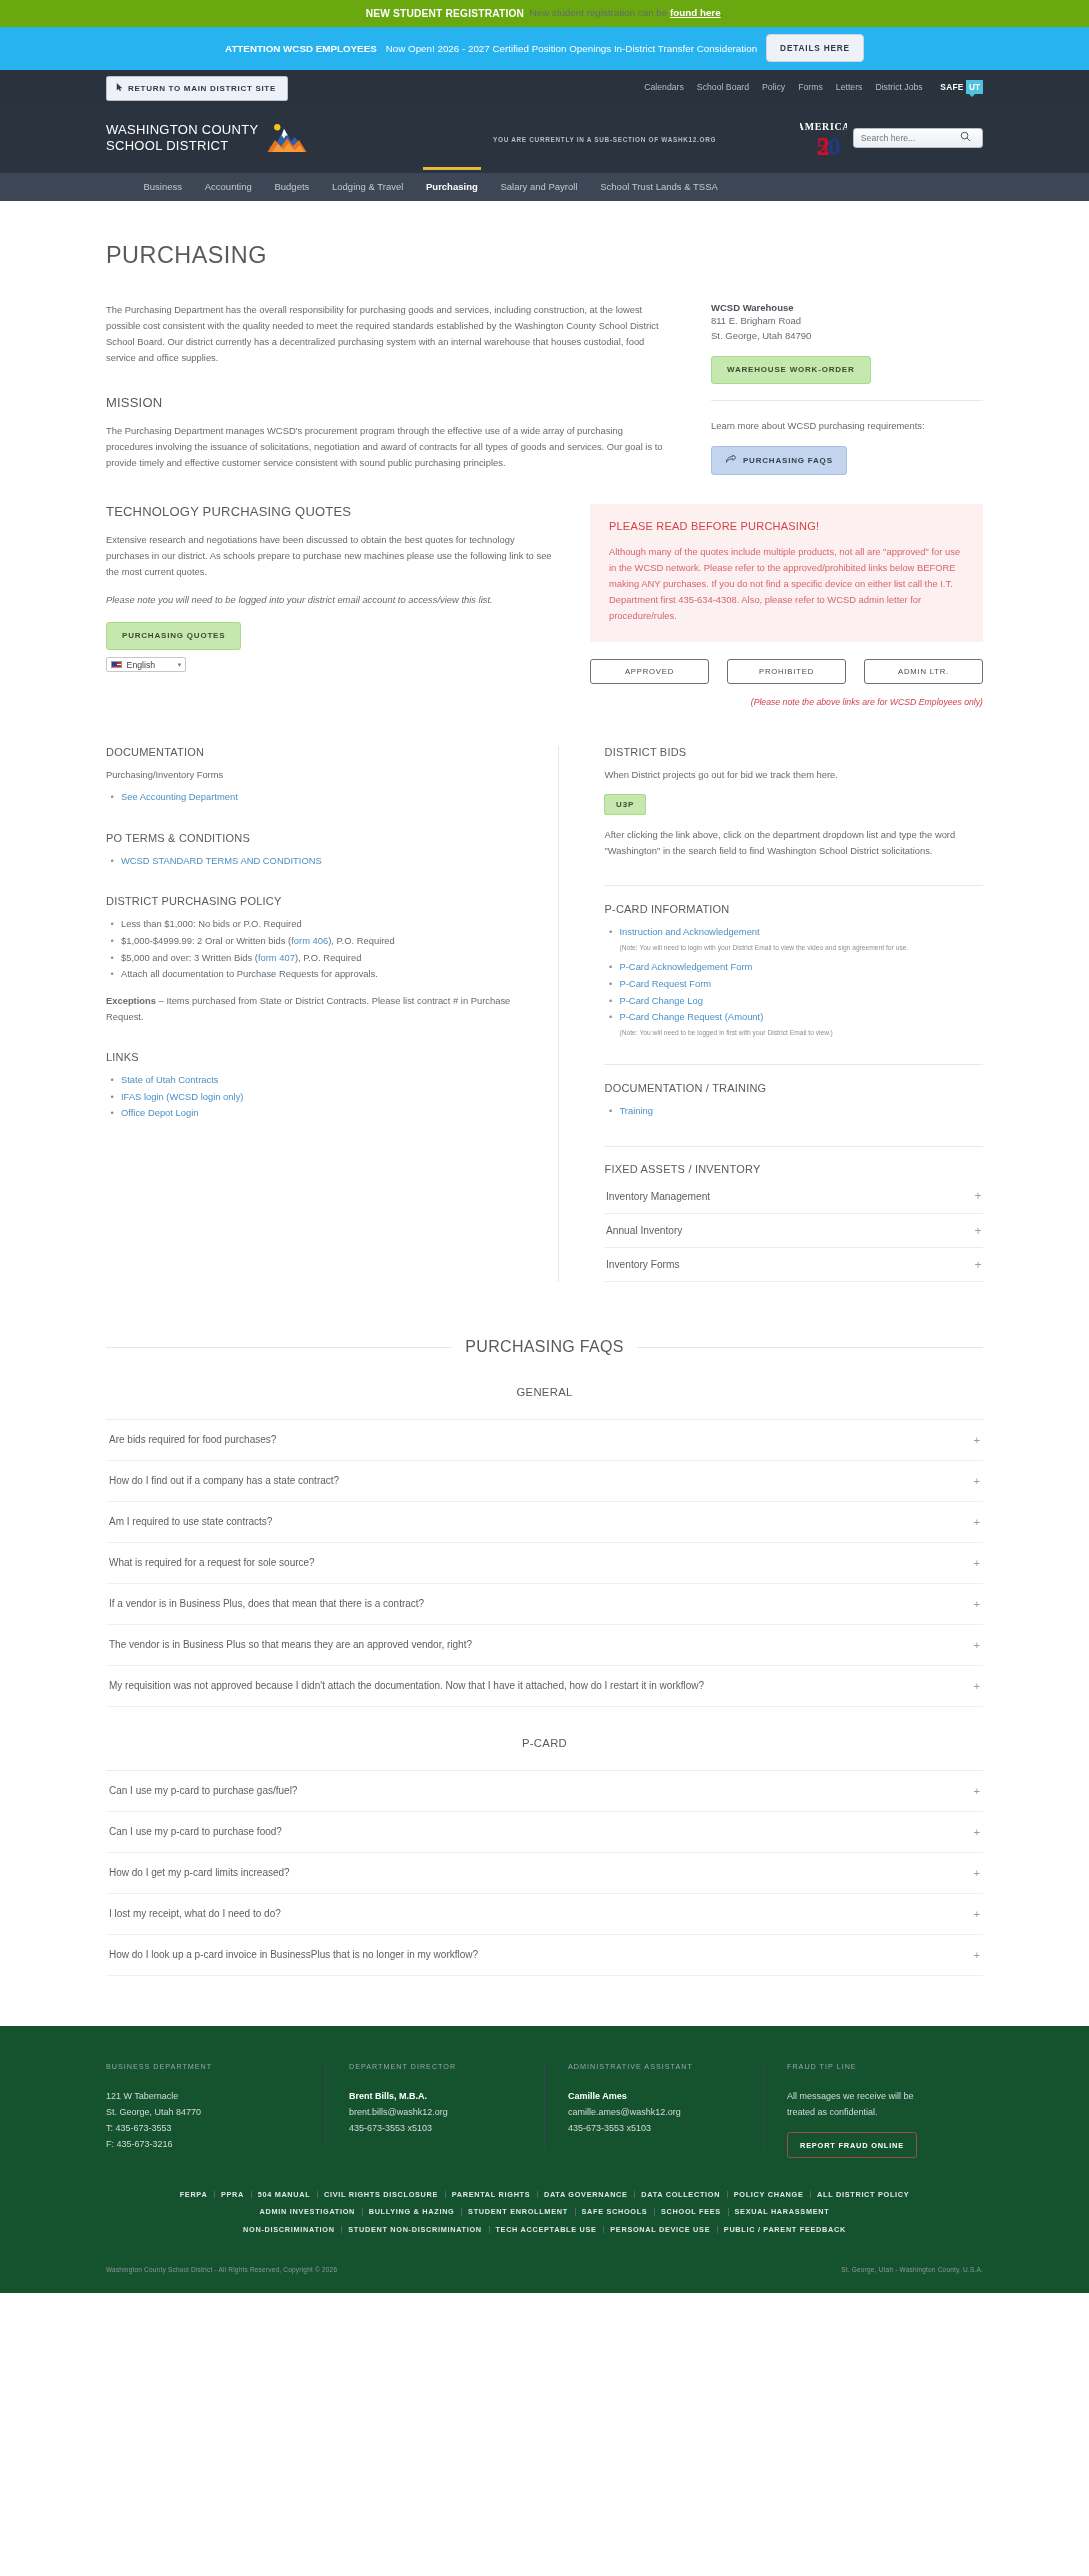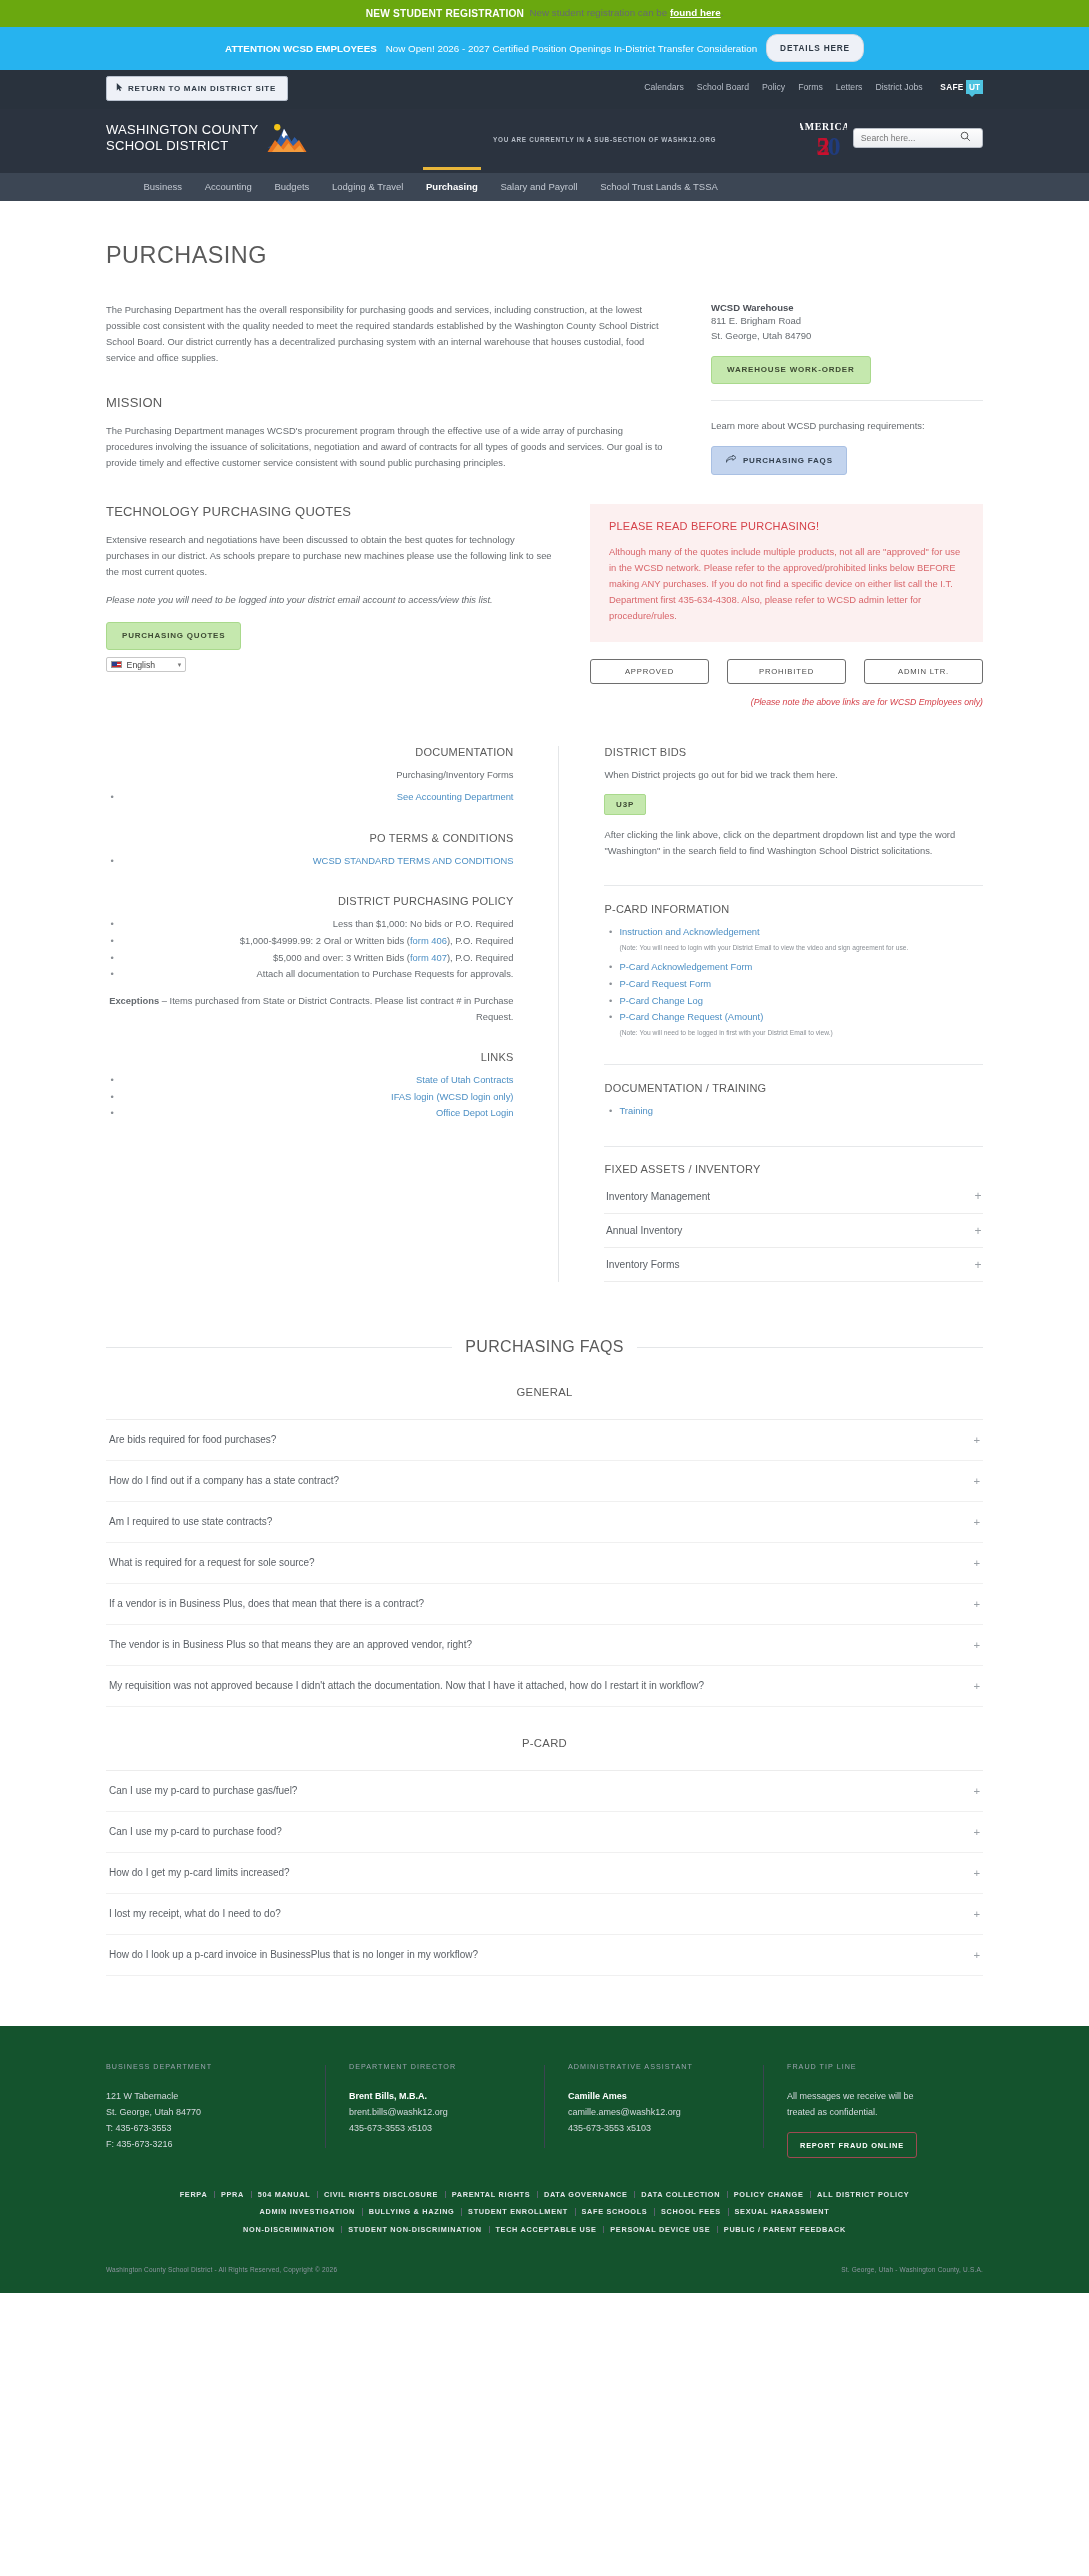--- a/index.html
+++ b/index.html
@@ -34,21 +34,21 @@
     justify-content: center;
     color: #ffffff;
     font-size: 9.8px;
     gap: 9px;
   }
   .alert-blue .strong { font-weight: bold; font-size: 9.8px; }
   .details-btn {
     background: #eef1f7;
     color: #2f3a46;
     border: 0.8px solid #cfd6e0;
-    border-radius: 11px;
+    border-radius: 4px;
     font-size: 8.3px;
     letter-spacing: 0.8px;
     padding: 8.3px 13px;
     font-weight: bold;
     cursor: pointer;
     font-family: "Liberation Sans", sans-serif;
   }
 
   
   .utility {
@@ -194,21 +194,21 @@
   .pill-row { display: flex; gap: 18px; margin-top: 16.6px; }
   .pill {
     flex: 1; border: 0.8px solid #6e6e6e; border-radius: 3px; background: #fff;
     text-align: center; font-size: 7.7px; letter-spacing: 0.8px; color: #4a4a4a;
     padding: 6.8px 0; cursor: pointer; font-family: "Liberation Sans", sans-serif;
   }
   .emp-note { text-align: right; font-style: italic; color: #d5424a; font-size: 8.7px; margin-top: 13.6px; }
 
   
   .info-cols { display: flex; margin-top: 39px; }
-  .info-left { width: 454px; padding-right: 45px; border-right: 0.8px solid #e4e6e8; text-align: right; }
+  .info-left { width: 454px; padding-right: 45px; border-right: 0.8px solid #e4e6e8; }
   .info-right { width: 424px; padding-left: 45px; }
   ul.bul { list-style: none; margin: 6px 0 0 0; }
   ul.bul li { position: relative; padding-left: 15px; font-size: 9.4px; line-height: 16.6px; color: #666b70; }
   ul.bul li::before { content: "•"; position: absolute; left: 4.5px; color: #8a8f95; }
   a.lnk { color: #4c8fc4; text-decoration: none; }
   .blk { margin-bottom: 26px; }
   .mini-note { font-size: 6.7px; color: #8b9096; line-height: 11.3px; padding-left: 15px; margin: 1.5px 0 3px 0; }
   .u3p {
     display: inline-block; background: #c5e8ae; border: 0.8px solid #a9d98c; border-radius: 2px;
     font-size: 8px; font-weight: bold; color: #3d4a33; letter-spacing: 0.8px;

